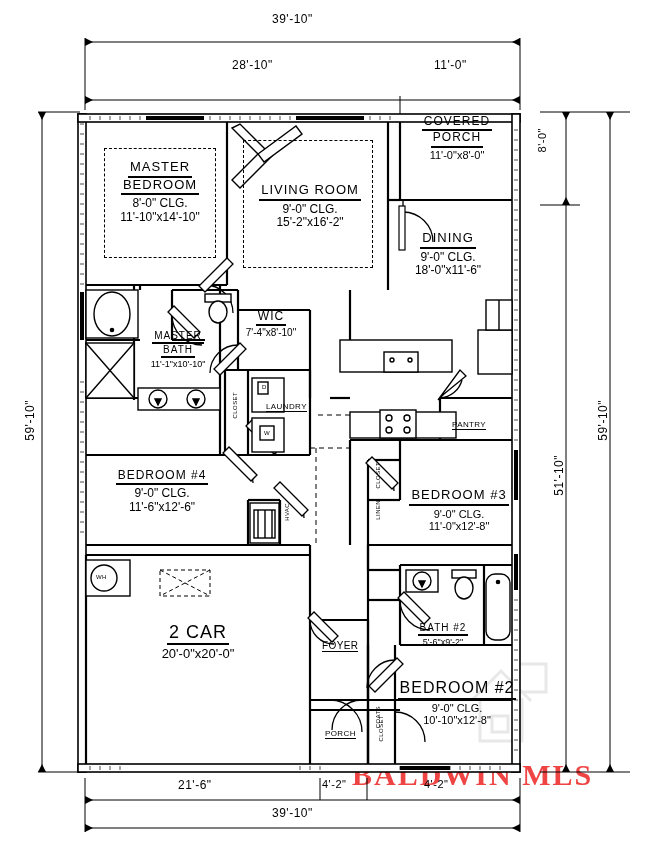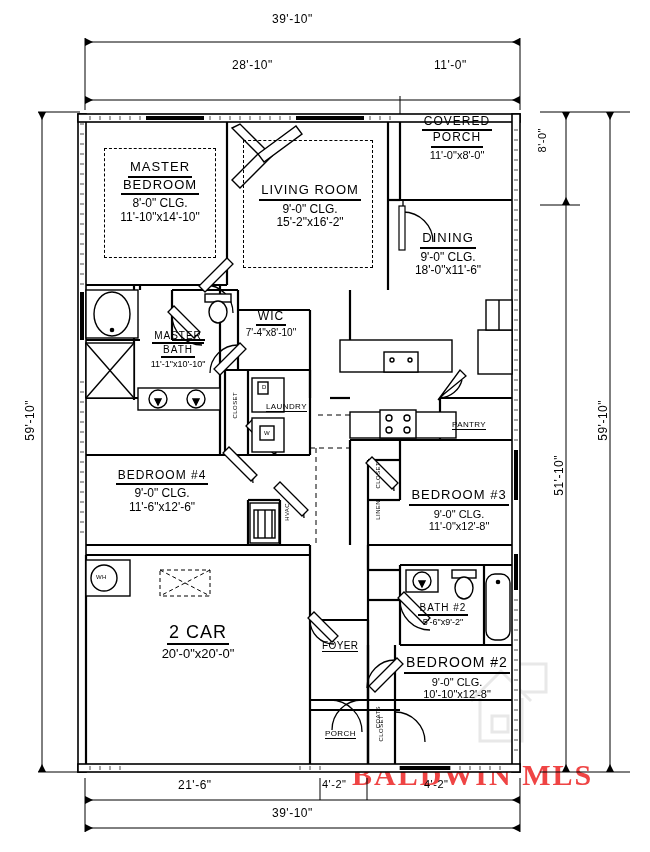--- a/index.html
+++ b/index.html
@@ -500,27 +500,27 @@
     <div class="rm-dim" style="font-size:12px;margin-top:2px;">9'-0" CLG.</div>
     <div class="rm-dim" style="font-size:12px;">11'-6"x12'-6"</div>
   </div>
 
   <div class="rm-label" style="left:398px;top:488px;width:122px;font-size:11px;">
     <div><span class="rm-name" style="font-size:13px;">BEDROOM #3</span></div>
     <div class="rm-dim" style="font-size:11px;margin-top:2px;">9'-0" CLG.</div>
     <div class="rm-dim" style="font-size:11px;">11'-0"x12'-8"</div>
   </div>
 
-  <div class="rm-label" style="left:404px;top:602px;width:78px;font-size:9px;">
+  <div class="rm-label" style="left:404px;top:622px;width:78px;font-size:9px;">
     <div><span class="rm-name" style="font-size:10px;">BATH #2</span></div>
     <div class="rm-dim" style="font-size:9px;margin-top:1px;">5'-6"x9'-2"</div>
   </div>
 
   <div class="rm-label" style="left:396px;top:655px;width:122px;font-size:11px;">
-    <div><span class="rm-name" style="font-size:14px;">BEDROOM #2</span></div>
+    <div><span class="rm-name" style="font-size:16px;margin-top:24px;">BEDROOM #2</span></div>
     <div class="rm-dim" style="font-size:11px;margin-top:2px;">9'-0" CLG.</div>
     <div class="rm-dim" style="font-size:11px;">10'-10"x12'-8"</div>
   </div>
 
   <div class="rm-label" style="left:128px;top:622px;width:140px;font-size:14px;">
     <div><span class="rm-name" style="font-size:18px;">2 CAR</span></div>
     <div class="rm-dim" style="font-size:13px;margin-top:2px;">20'-0"x20'-0"</div>
   </div>
 
   <div class="sm-lbl u" style="left:266px;top:402px;font-size:8px;">LAUNDRY</div>

